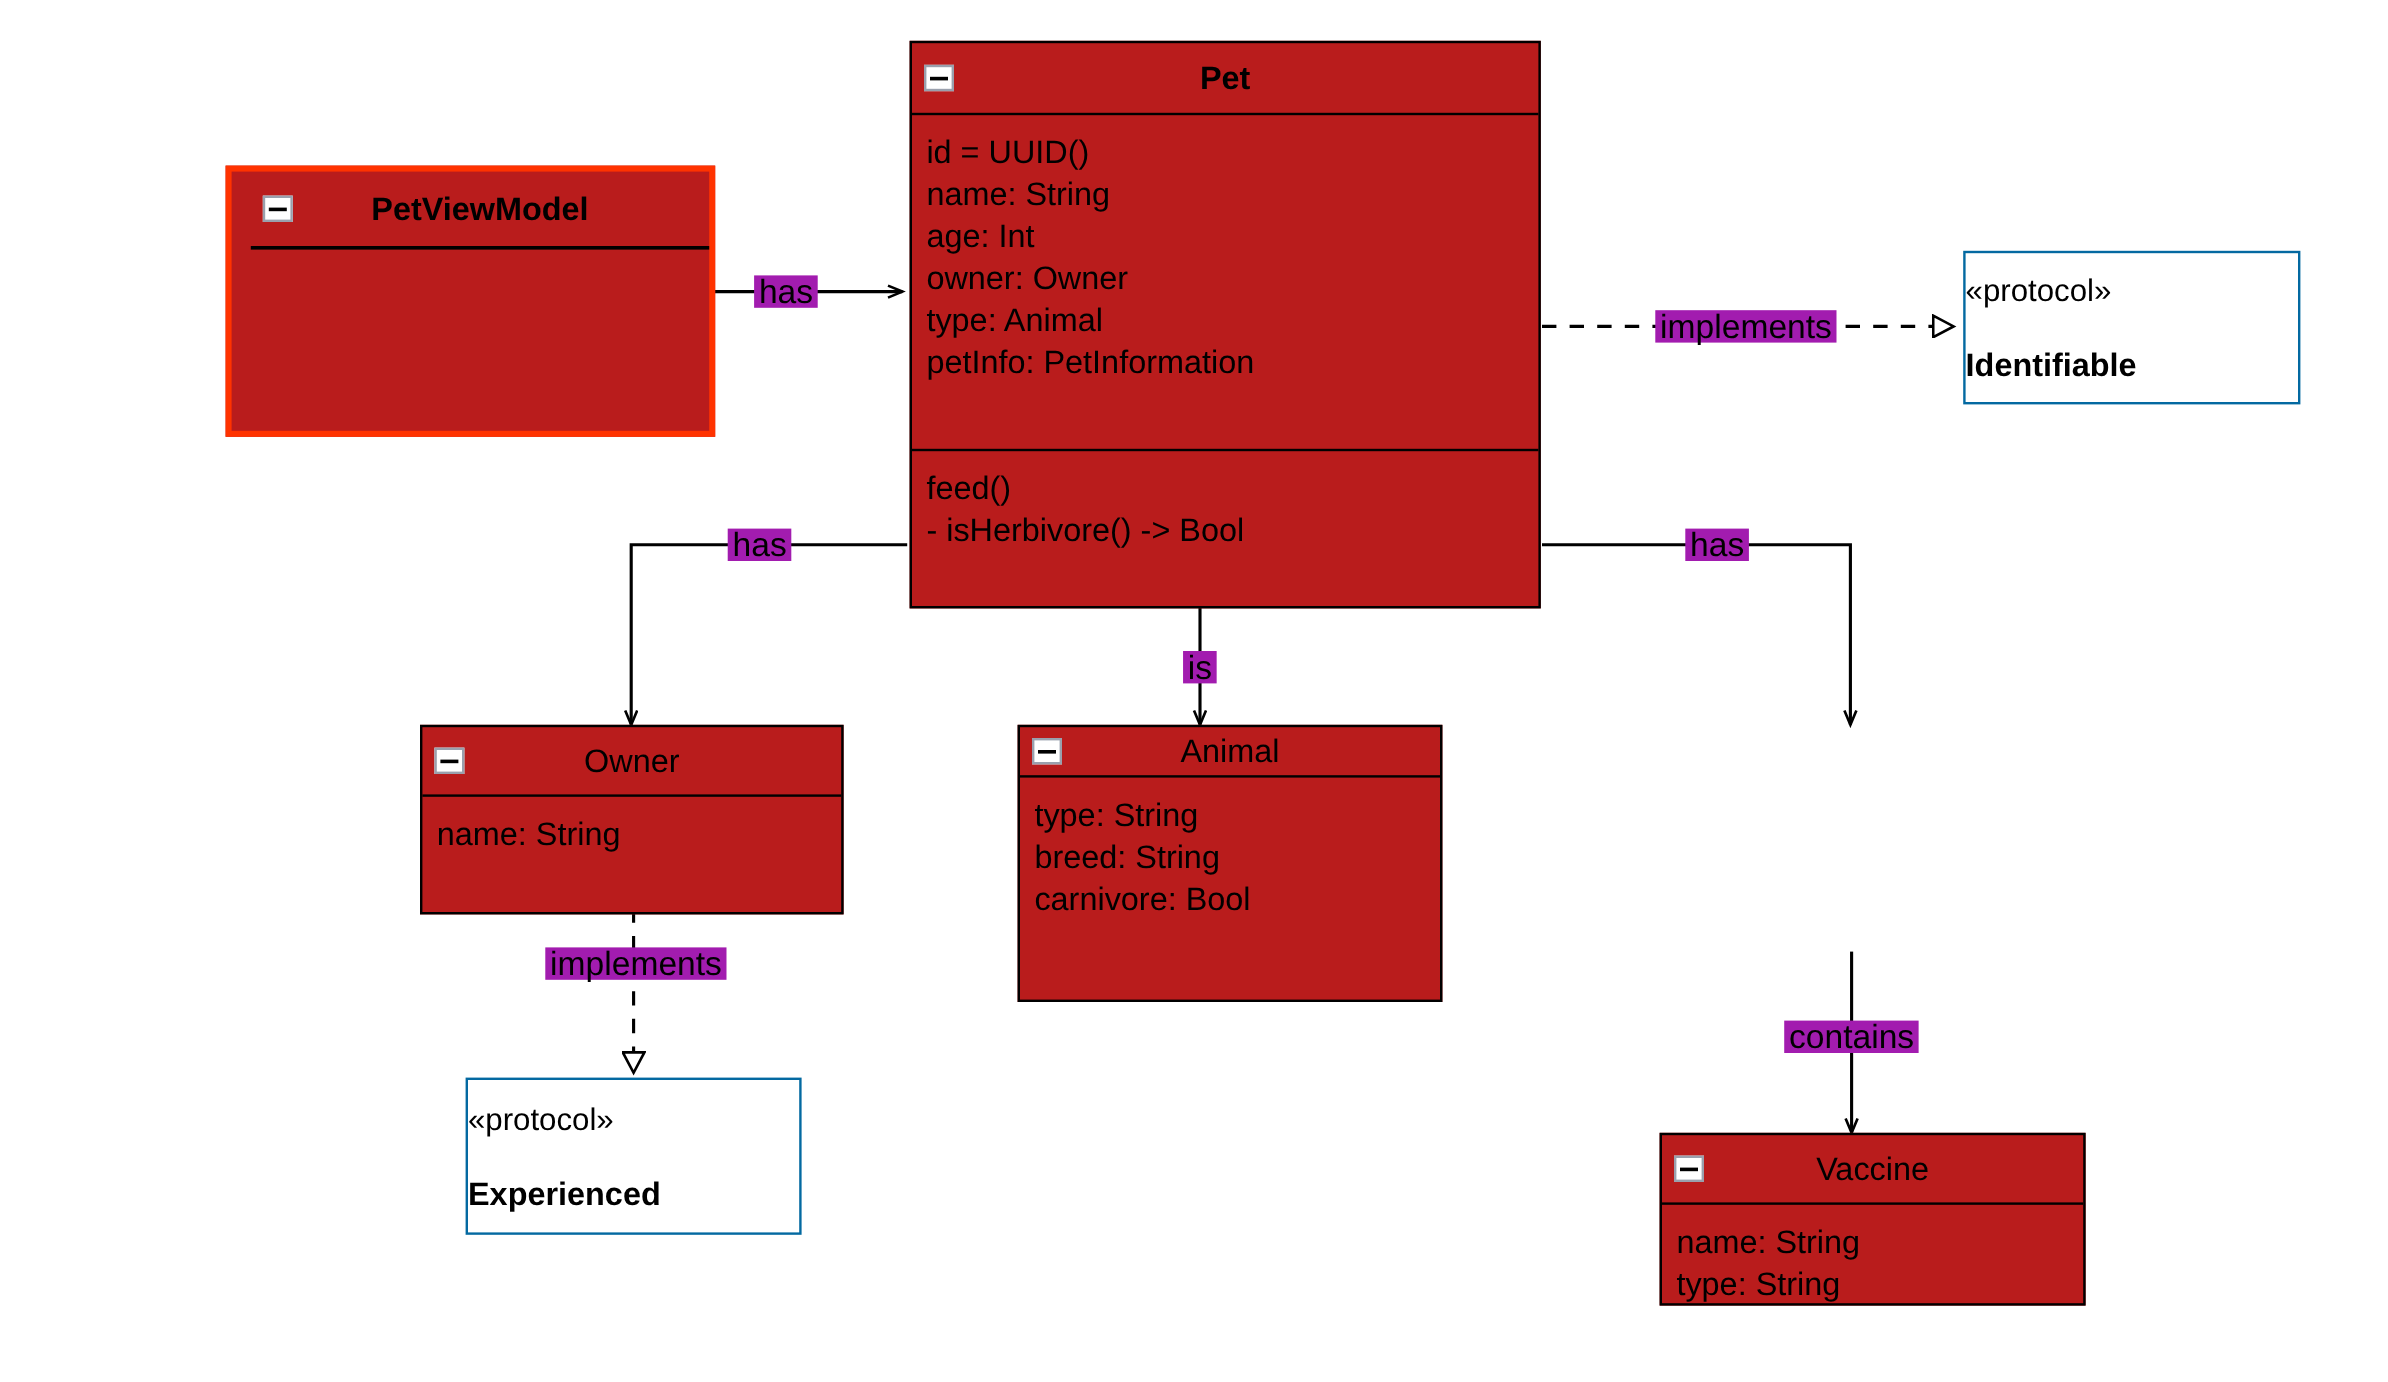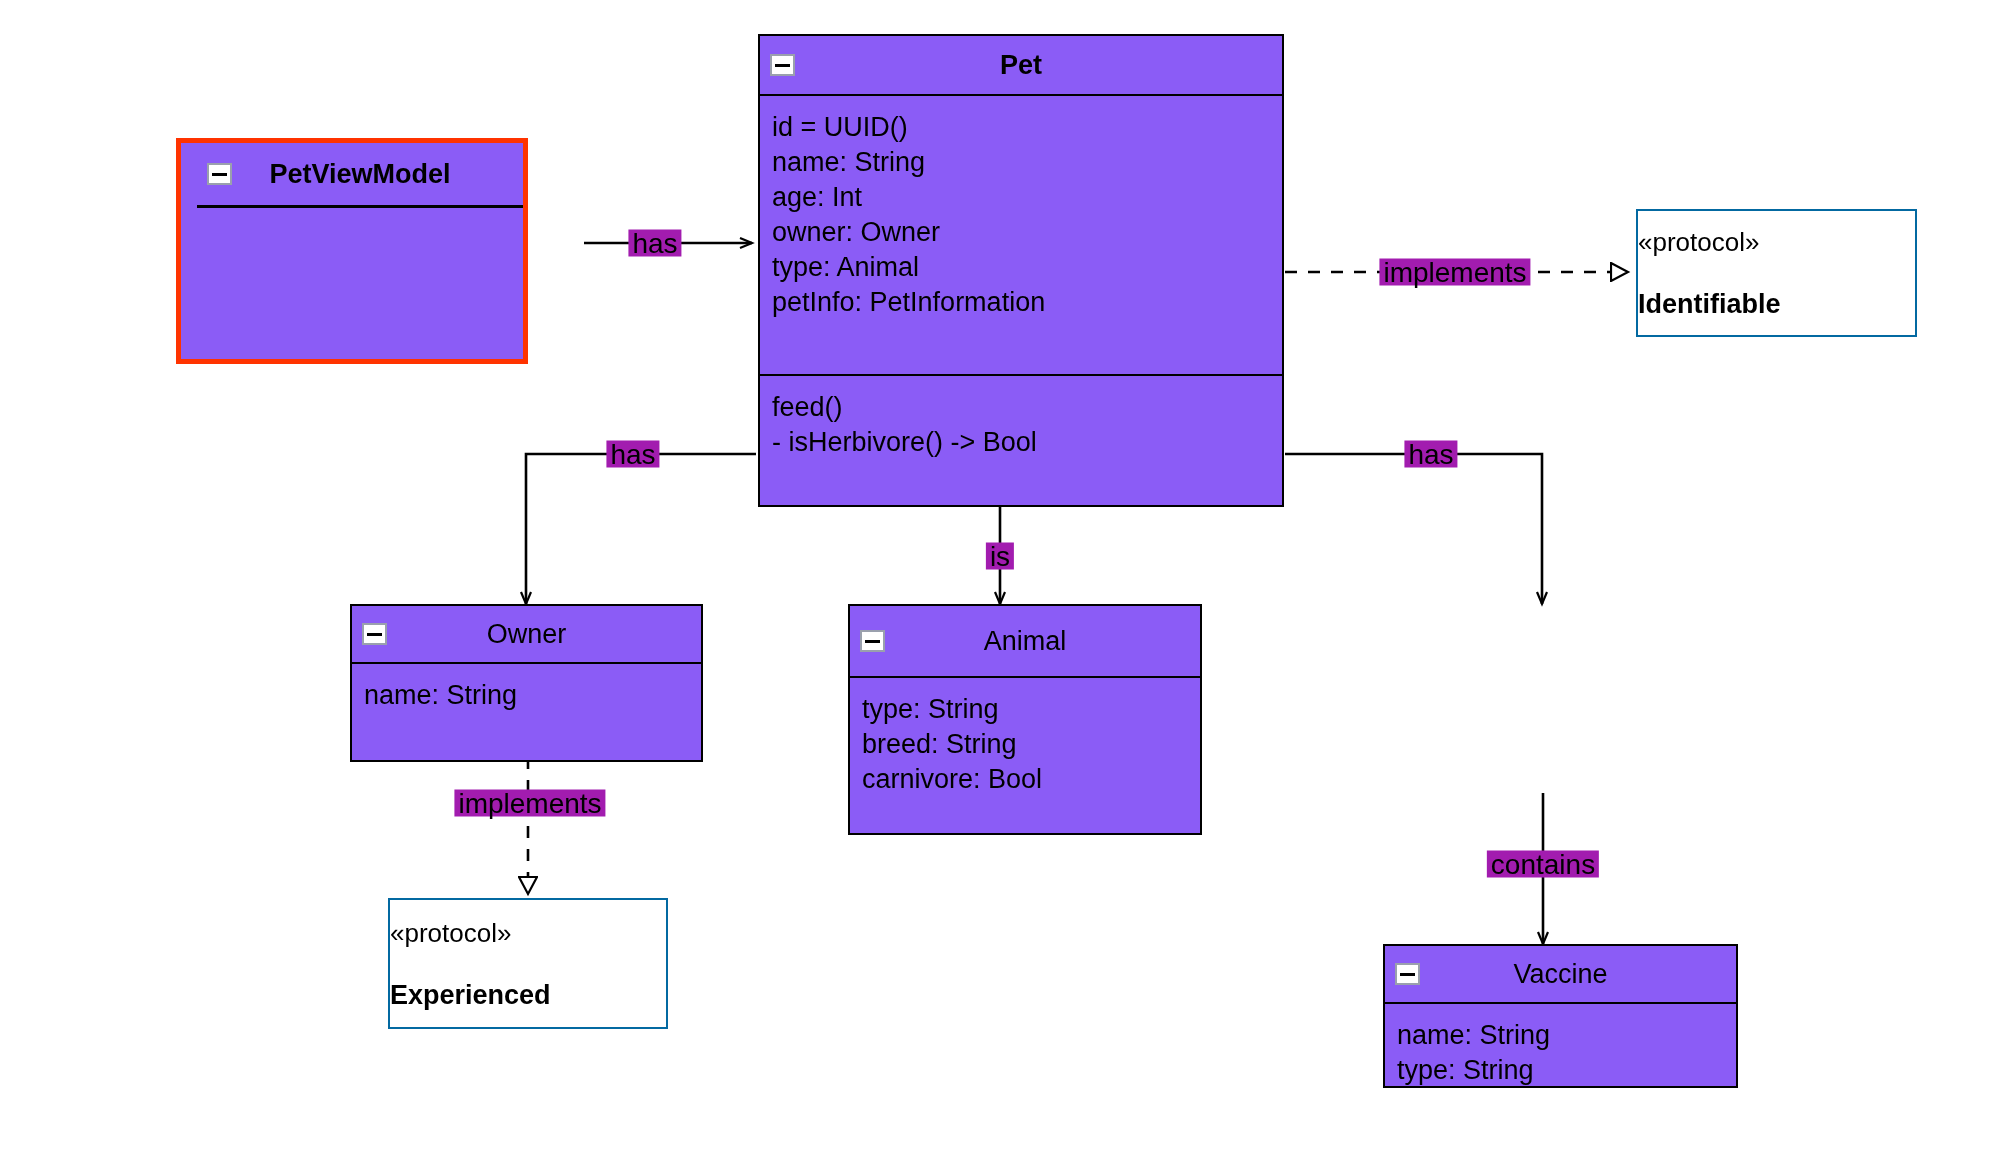--- a/index.html
+++ b/index.html
@@ -9,21 +9,21 @@
     font-family:"Liberation Sans", sans-serif;
     overflow:hidden;
     position:relative;
   }
   #canvas { position:absolute; left:0; top:0; width:1990px; height:1152px; }
 
   svg.edges { position:absolute; left:0; top:0; width:1990px; height:1152px; pointer-events:none; }
 
   .uml-box {
     position:absolute;
-    background:#8b5cf6;
+    background:#b91c1c;
     border:2px solid #000000;
     box-sizing:border-box;
   }
   .uml-box.highlight { border:5px solid #ff3300; }
 
   .uml-header {
     position:relative;
     border-bottom:2px solid #000000;
     box-sizing:border-box;
     display:flex;
@@ -139,21 +139,21 @@
       <div class="uml-row">owner: Owner</div>
       <div class="uml-row">type: Animal</div>
       <div class="uml-row">petInfo: PetInformation</div>
     </div>
     <div class="uml-compartment" style="height:131px;">
       <div class="uml-row">feed()</div>
       <div class="uml-row">- isHerbivore() -&gt; Bool</div>
     </div>
   </div>
 
-  <div class="uml-box highlight" style="left:176px; top:138px; width:352px; height:226px;padding-left:16px;">
+  <div class="uml-box highlight" style="left:188px; top:138px; width:408px; height:226px;padding-left:16px;">
     <div class="uml-header" style="height:65px;">
       <span class="collapse-icon"></span>
       <span class="uml-title bold">PetViewModel</span>
     </div>
   </div>
 
   <div class="protocol-box" style="left:1636px; top:209px; width:281px; height:128px;">
     <span class="stereotype">«protocol»</span>
     <span class="protocol-name">Identifiable</span>
   </div>
@@ -162,21 +162,21 @@
     <div class="uml-header" style="height:58px;">
       <span class="collapse-icon"></span>
       <span class="uml-title">Owner</span>
     </div>
     <div class="uml-compartment" style="height:68px;">
       <div class="uml-row">name: String</div>
     </div>
   </div>
 
   <div class="uml-box" style="left:848px; top:604px; width:354px; height:231px;">
-    <div class="uml-header" style="height:72px;">
+    <div class="uml-header" style="height:42px;">
       <span class="collapse-icon"></span>
       <span class="uml-title">Animal</span>
     </div>
     <div class="uml-compartment" style="height:169px;">
       <div class="uml-row">type: String</div>
       <div class="uml-row">breed: String</div>
       <div class="uml-row">carnivore: Bool</div>
     </div>
   </div>
 

